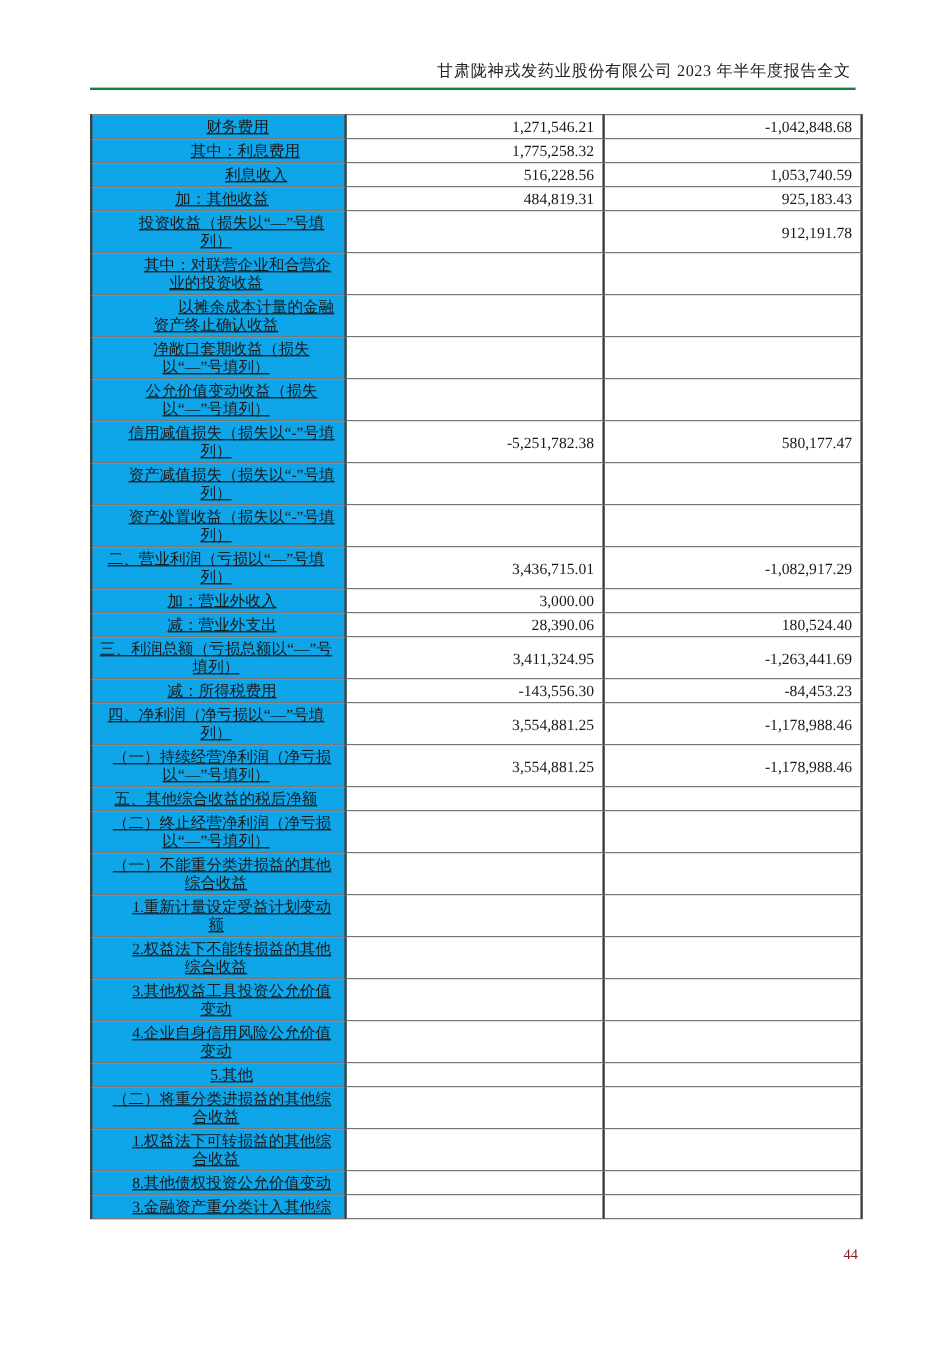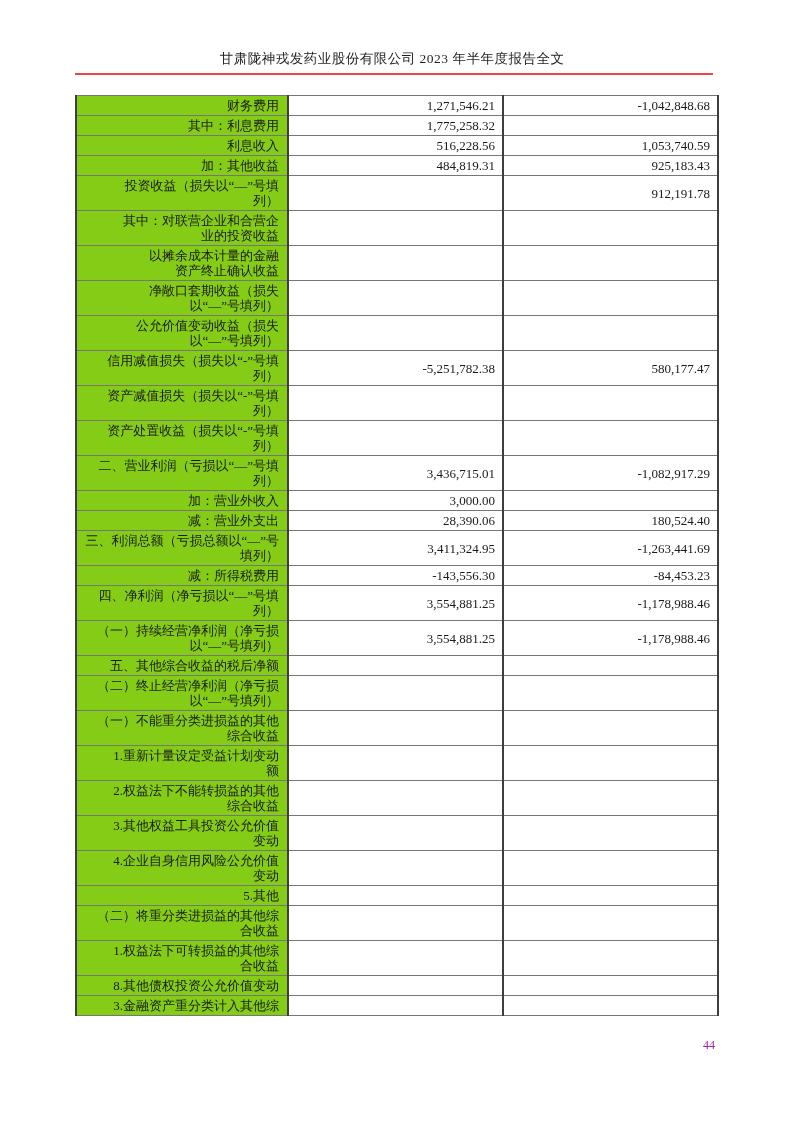--- a/index.html
+++ b/index.html
@@ -10,27 +10,27 @@
     color: #1a1a1a;
     position: relative;
     overflow: hidden;
   }
   .page { position: relative; width: 793px; height: 1122px; background: #ffffff; }
   .content { position: absolute; left: 75px; top: 0; width: 642px; }
 
   .report-header {
     margin-top: 50px;
     width: 638px;
-    text-align: center;
+    text-align: right;
     font-size: 13.5px;
     line-height: 18px;
     letter-spacing: 0.5px;
     padding-bottom: 5px;
     padding-right: 4px;
-    border-bottom: 2px solid #ef4444;
+    border-bottom: 2px solid #15803d;
     color: #1f1f1f;
   }
 
   table.fin-table {
     margin-top: 20px;
     width: 642px;
     border-collapse: collapse;
     table-layout: fixed;
     font-size: 13px;
   }
@@ -40,39 +40,40 @@
   .fin-table td {
     border-top: 1px solid #767676;
     border-bottom: 1px solid #767676;
     border-left: 2px solid #3f3f3f;
     border-right: 2px solid #3f3f3f;
     vertical-align: middle;
     padding: 2px 7px 2px 4px;
     line-height: 15px;
   }
   .fin-table td.label-cell {
-    background: #84cc16;
-    text-align: right;
+    background: #0ea5e9;
+    text-align: center;
     padding: 2px 8px 2px 4px;
+    text-decoration: underline;
   }
   .fin-table td.num-cell {
     background: #ffffff;
     text-align: right;
     white-space: nowrap;
   }
   .label-cell .label { display: block; }
 
   .page-number {
     position: absolute;
     top: 1038px;
     left: 75px;
     width: 642px;
     text-align: right;
     font-size: 12px;
-    color: #a21caf;
+    color: #7f1d1d;
     padding-right: 2px;
   }
 </style>
 </head>
 <body>
 
 <div class="page">
   <div class="content">
 
     <div class="report-header">甘肃陇神戎发药业股份有限公司 2023 年半年度报告全文</div>

